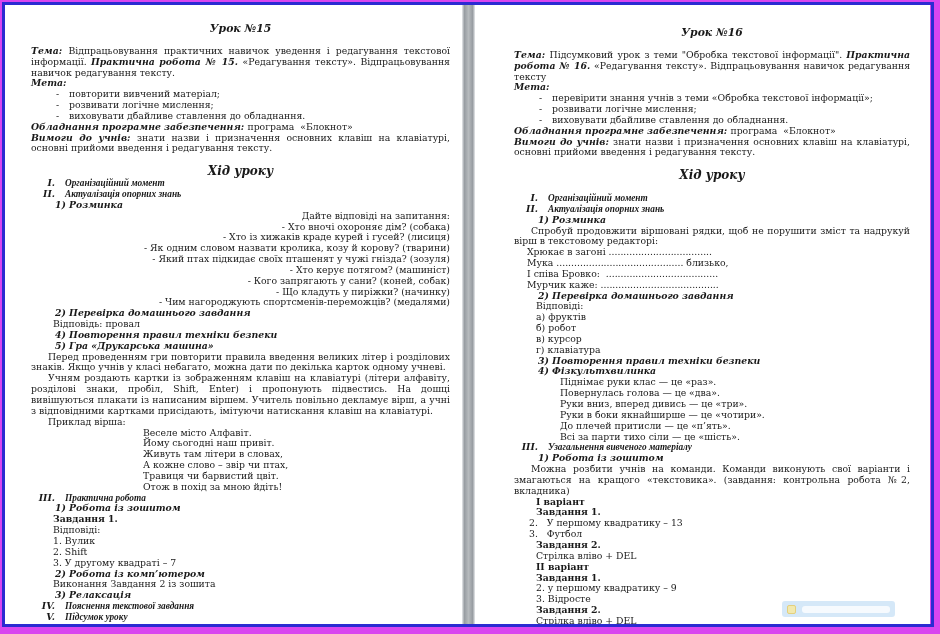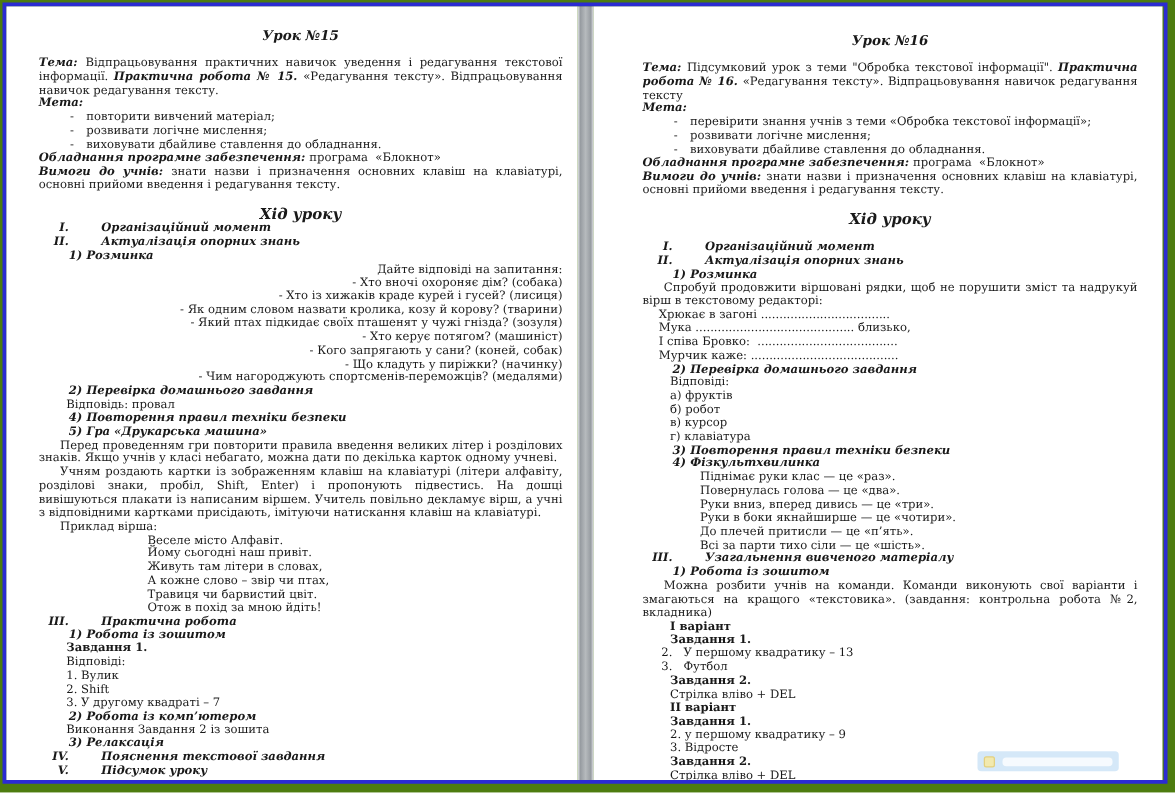--- a/index.html
+++ b/index.html
@@ -1,43 +1,43 @@
 <!DOCTYPE html>
 <html><head>
 <meta charset="utf-8">
 <style>
   html,body{margin:0;padding:0;background:#ffffff;}
-  .canvas{position:relative;width:940px;height:634px;background:#4d7c0f;overflow:hidden;
+  .canvas{position:relative;width:940px;height:634px;background:#d946ef;overflow:hidden;
           font-family:"DejaVu Serif", serif;}
   .frame{position:absolute;left:2px;top:2px;width:932px;height:625px;
          border:3px solid #2b2bd2;box-sizing:border-box;pointer-events:none;}
   .gutter{position:absolute;left:462px;top:5px;width:13px;height:620px;
           background:linear-gradient(90deg,#e8eaec 0%,#979ca1 18%,#b6babd 50%,#979ca1 82%,#e8eaec 100%);}
   .page{position:absolute;top:5px;height:620px;background:#ffffff;box-sizing:border-box;
         color:#191919;font-size:9.3px;line-height:10.85px;}
   .page.left{left:5px;width:457px;padding:17px 12px 0 26px;}
   .page.right{left:475px;width:455px;padding:21px 20px 0 39px;}
   .line{white-space:pre-wrap;}
   .c-sp{height:10.85px;}
   .c-title{text-align:center;font-weight:bold;font-style:italic;font-size:10.8px;line-height:13px;}
   .c-center{text-align:center;font-weight:bold;font-style:italic;font-size:12px;line-height:13px;}
   .c-para{text-align:justify;}
   .c-pind{text-align:justify;text-indent:17px;}
   .c-sub{margin-left:24px;font-weight:bold;font-style:italic;}
   .c-plain{margin-left:22px;}
   .c-q{margin-left:24px;text-align:right;}
-  .c-poem{margin-left:87px;}
+  .c-poem{margin-left:112px;}
   .c-ex{margin-left:46px;}
   .c-dots{margin-left:13px;}
   .c-numl{margin-left:15px;}
   .c-bullet{padding-left:38px;position:relative;}
   .blt{position:absolute;left:25px;top:0;}
   .c-roman{display:flex;font-weight:bold;font-style:italic;}
   .rnum{flex:0 0 24px;text-align:right;}
-  .rtxt{margin-left:26px;}
+  .rtxt{margin-left:10px;font-family:Liberation Serif, serif;}
   .seg-bi{font-weight:bold;font-style:italic;}
   .seg-b{font-weight:bold;}
   .badge{position:absolute;left:782px;top:601px;width:113px;height:16px;border-radius:3px;
          display:flex;align-items:center;padding:0 5px;box-sizing:border-box;
          background:rgba(199,224,246,0.75);}
   .badge-icon{width:9px;height:9px;border-radius:2px;background:#f2e9ae;border:1px solid #e3d07e;
               box-sizing:border-box;flex:0 0 auto;}
   .badge-bar{margin-left:6px;height:7px;flex:1;border-radius:3px;background:rgba(255,255,255,0.78);}
 </style>
 </head>

